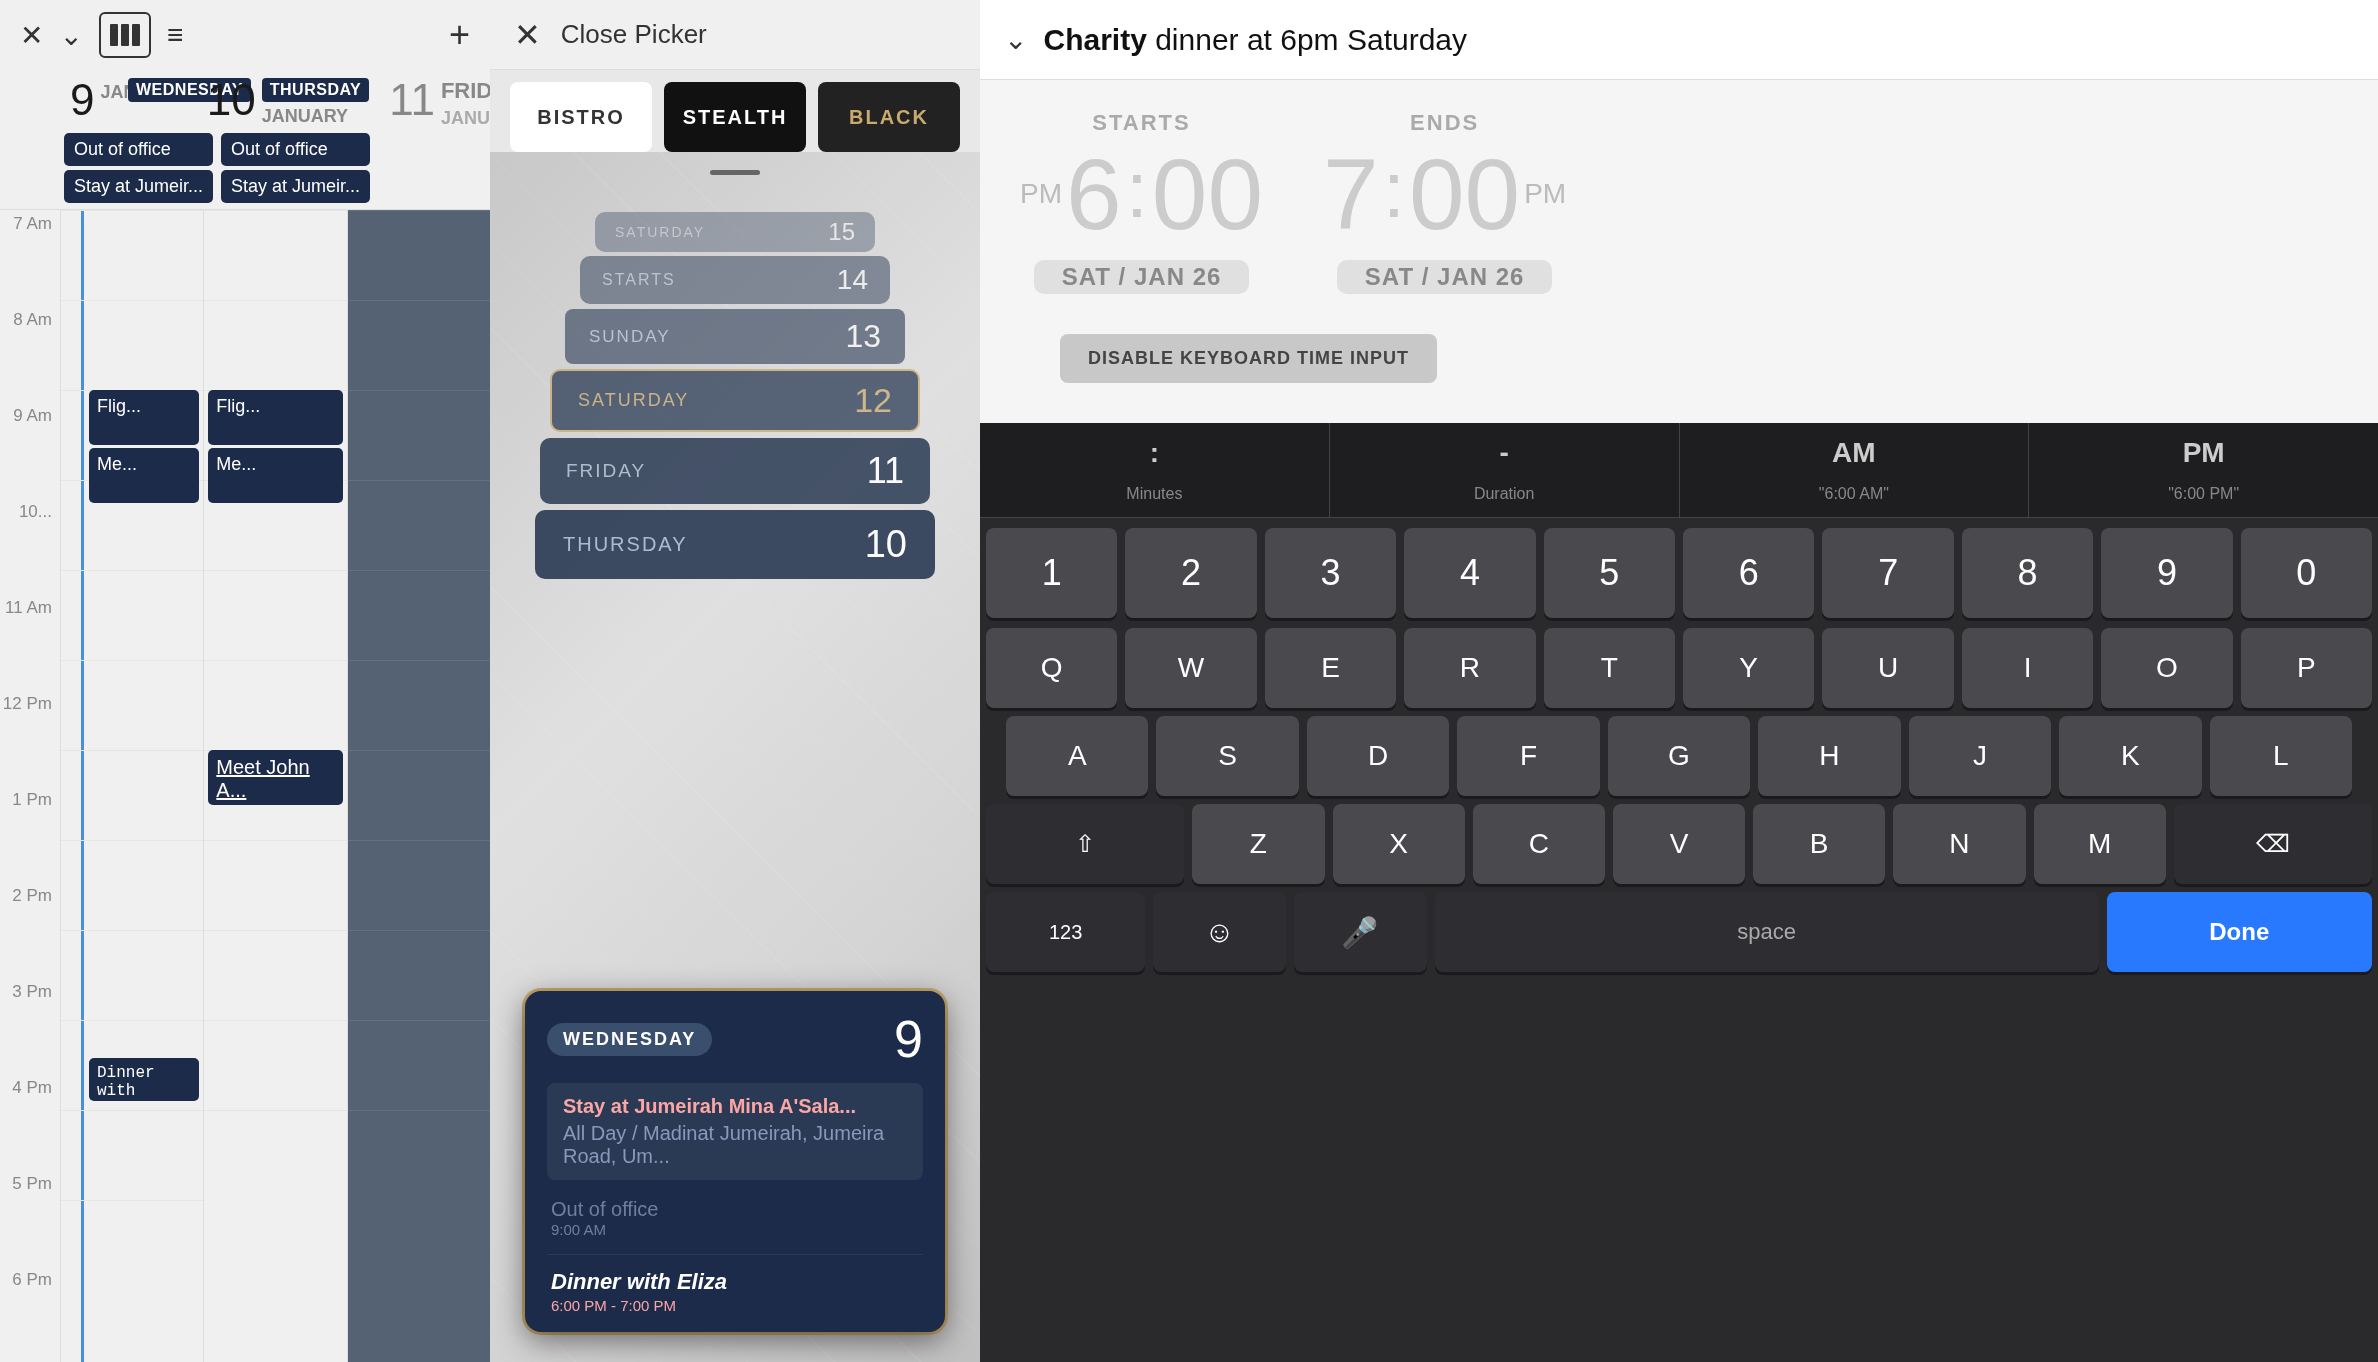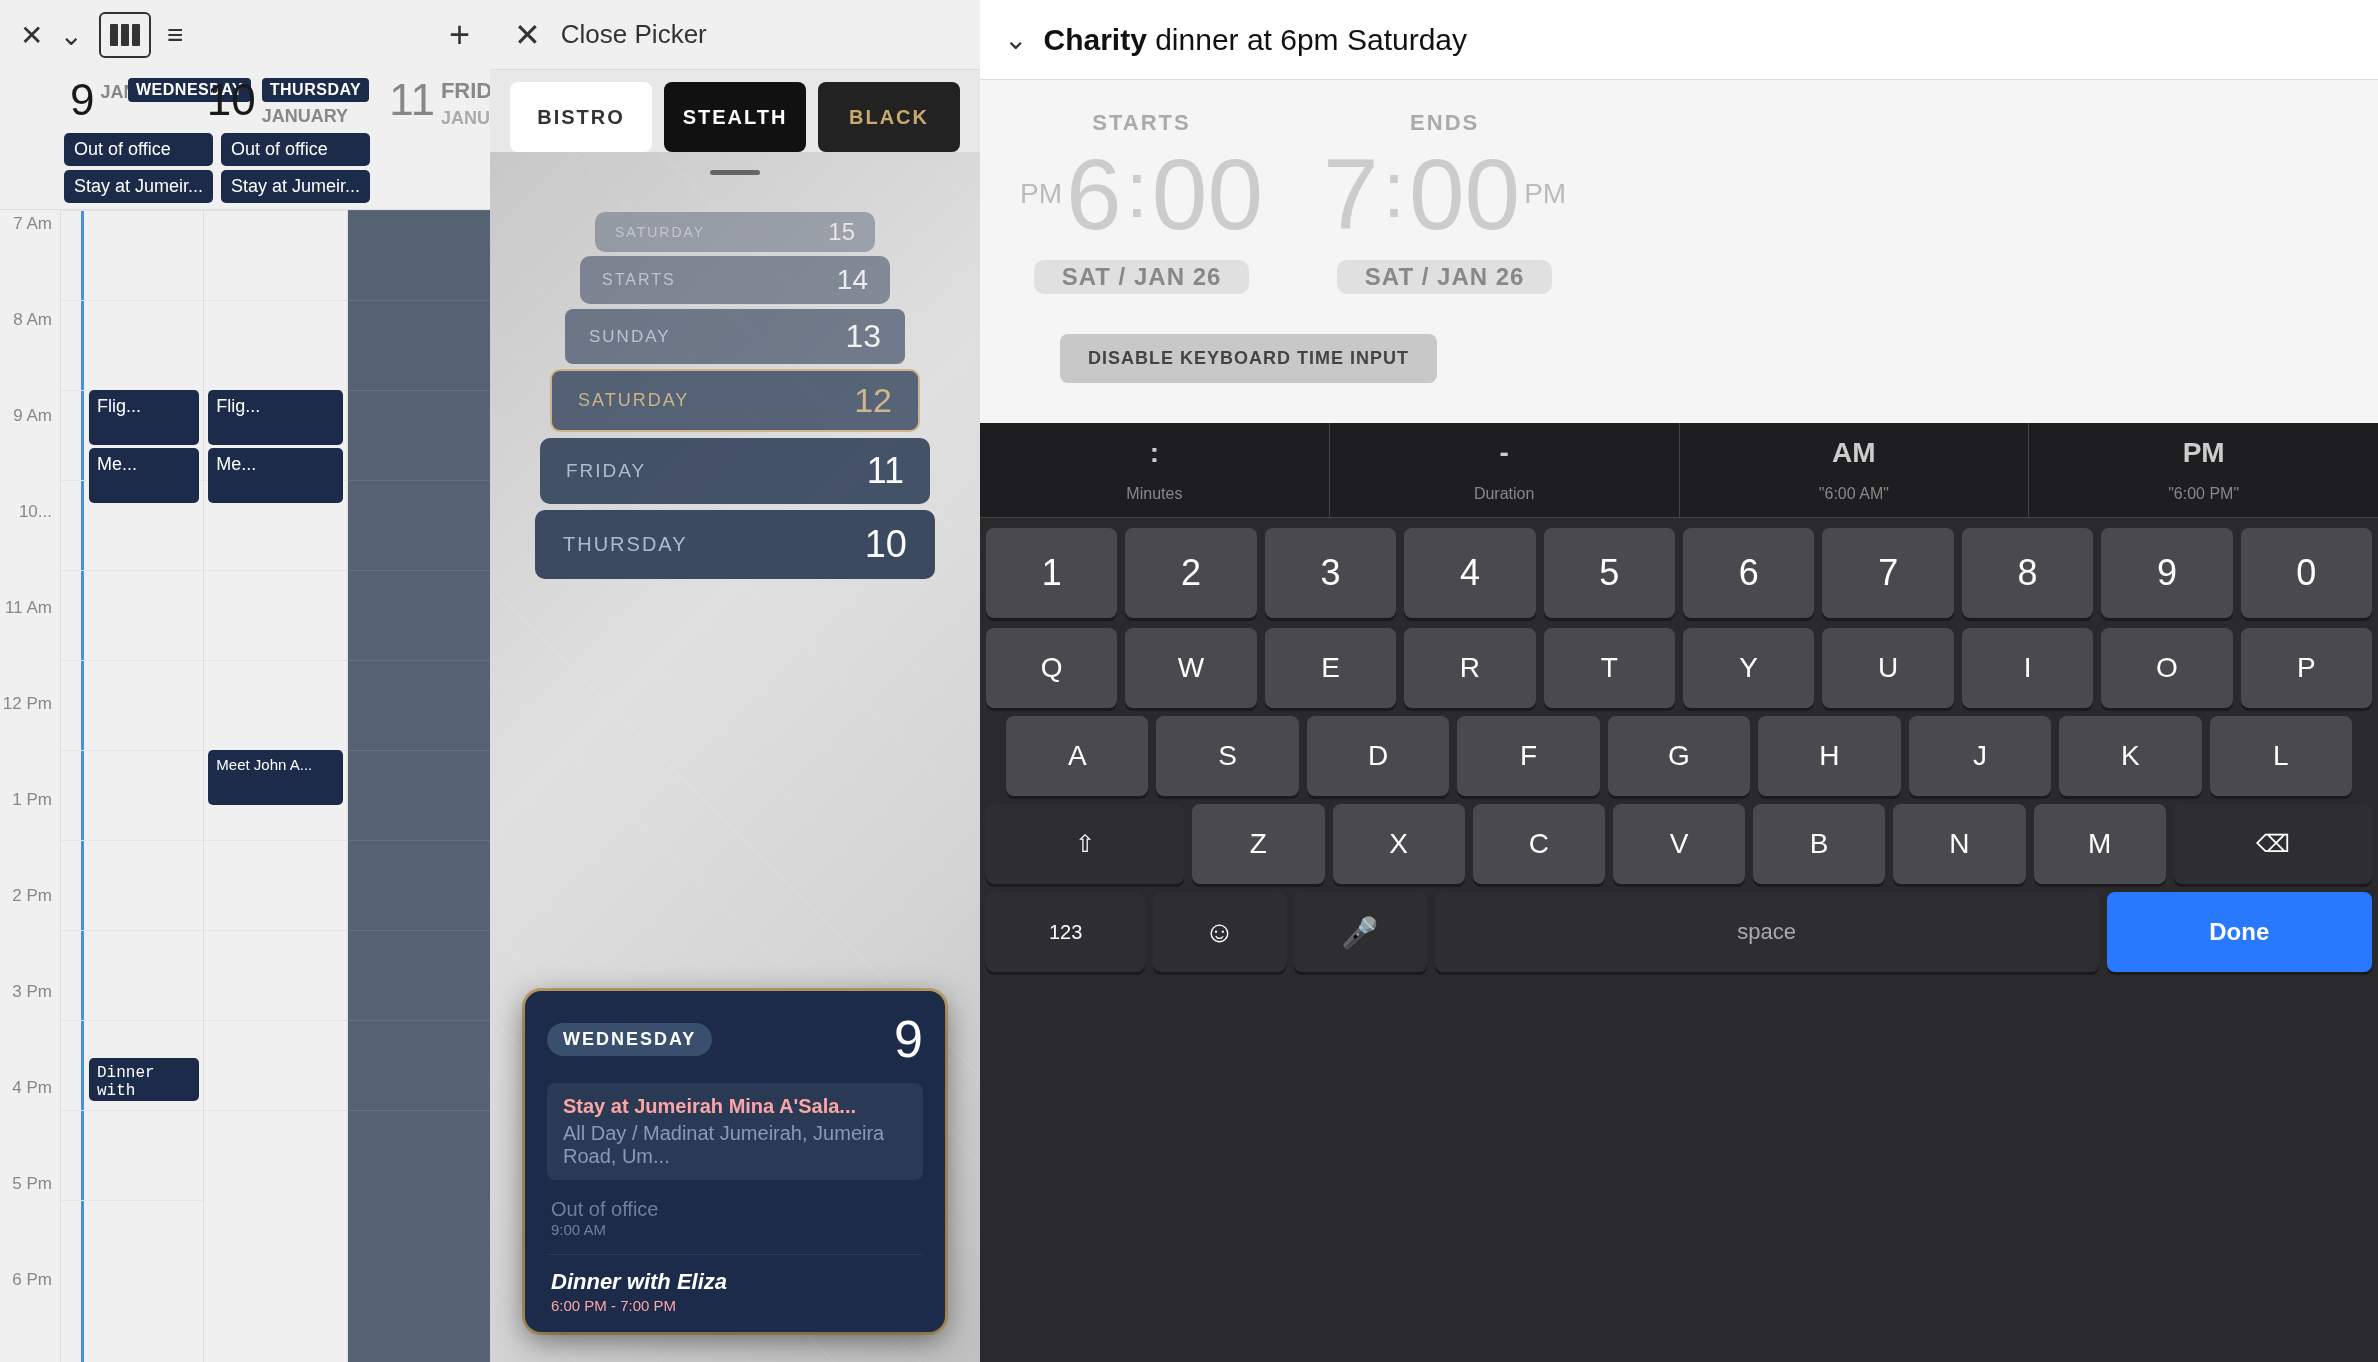--- a/index.html
+++ b/index.html
@@ -200,21 +200,22 @@
       overflow: hidden;
     }
 
     .cal-event.dinner {
       background: #1c2b4a;
       font-size: 16px;
     }
 
     .cal-event.meet {
       background: #1c2b4a;
-      font-size: 15px;
+      font-size: 20px;
+      text-decoration: underline;
     }
 
     
     .picker-panel {
       width: 490px;
       height: 1362px;
       background: #e8e8e8;
       flex-shrink: 0;
       display: flex;
       flex-direction: column;

